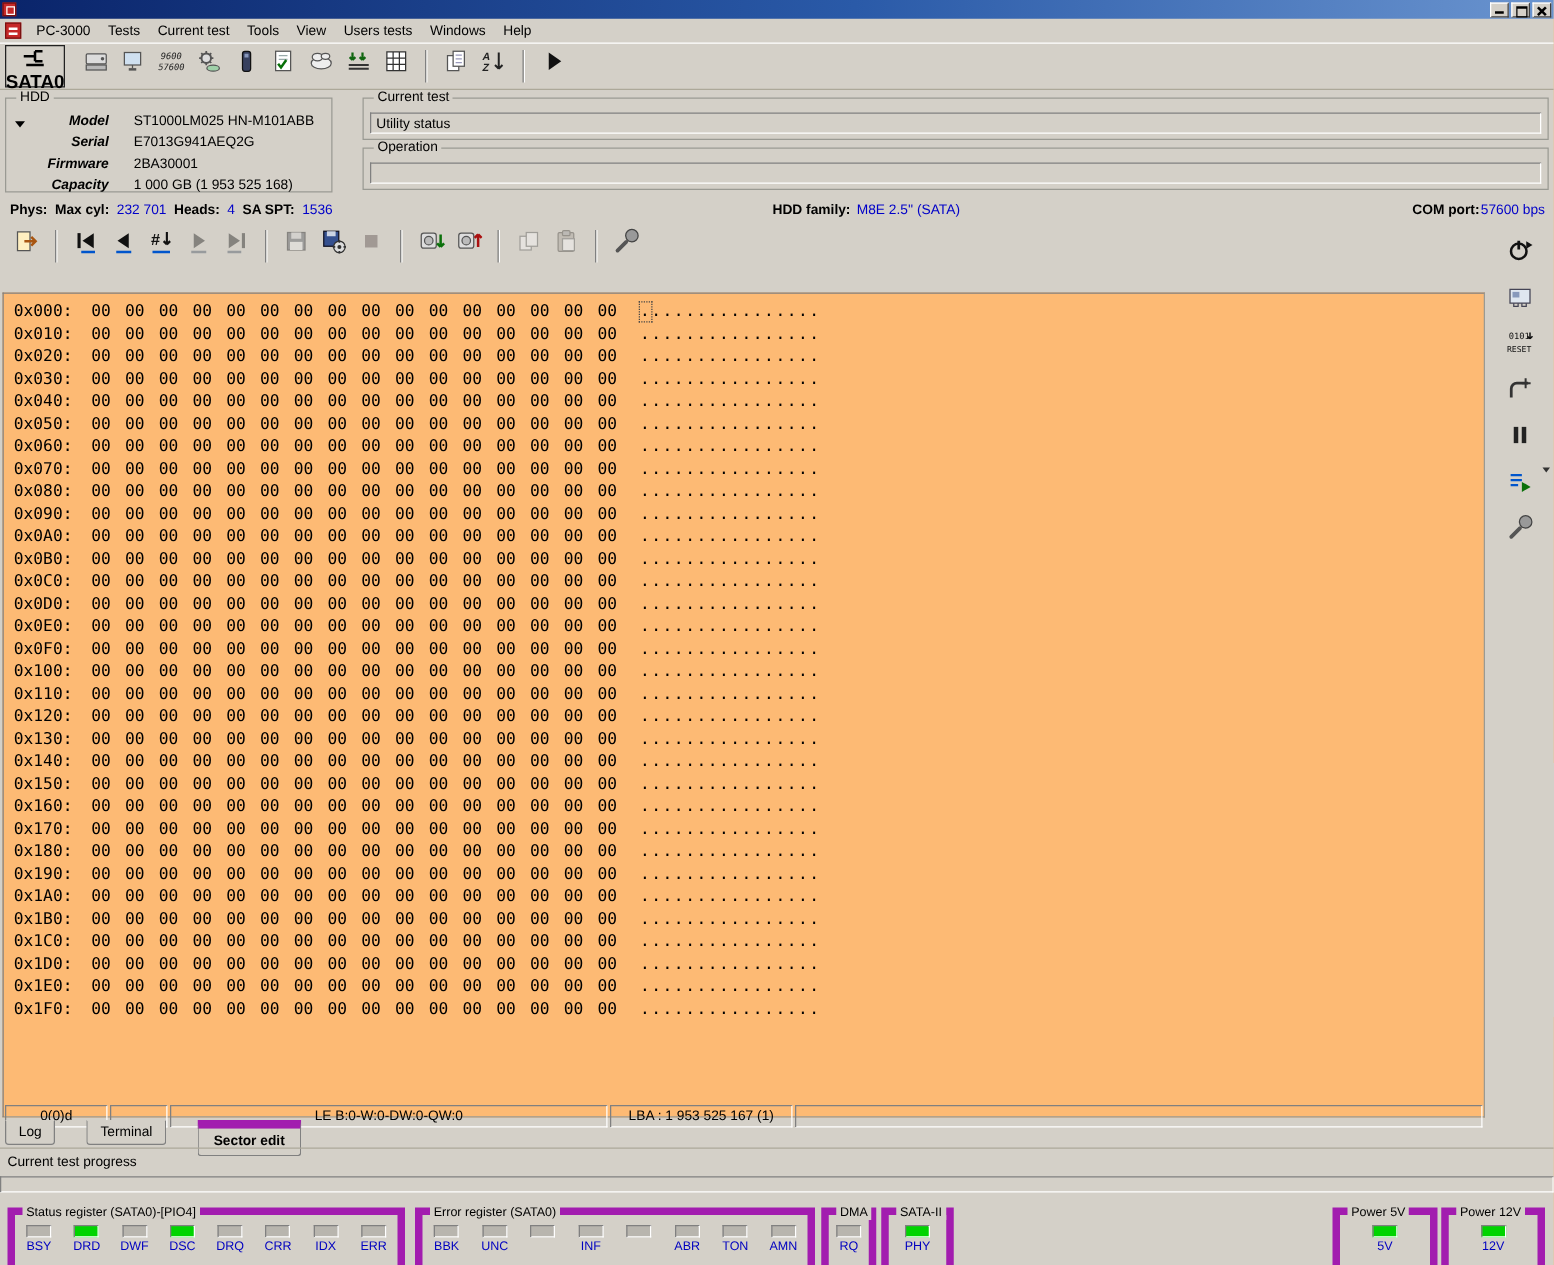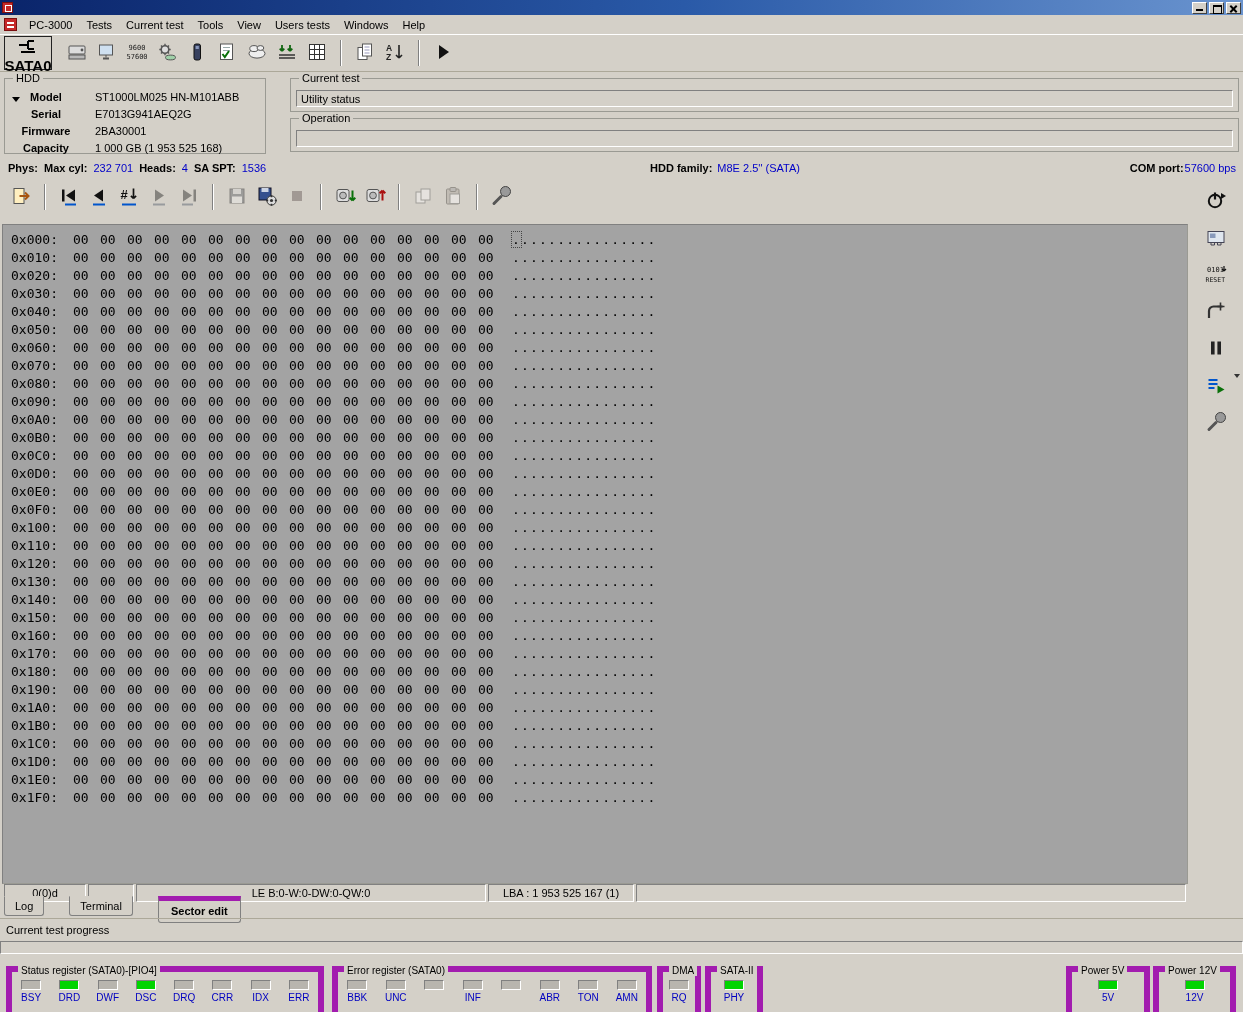--- a/index.html
+++ b/index.html
@@ -28,67 +28,67 @@
   .menulogo::after { content:""; position:absolute; left:2px; top:3px; width:7px; height:2px; background:#fff; box-shadow:0 4px 0 #fff; }
   .menuitem { padding:2px 7px; cursor:default; }
   
   .toolbar { position:absolute; left:0; top:34px; width:100%; height:38px;
     border-top:1px solid #fff; border-bottom:1px solid #aca899;
     display:flex; align-items:center; padding-left:4px; }
   .satabtn { width:48px; height:34px; background:#d4d0c8; border:1px solid #222;
     display:flex; flex-direction:column; align-items:center; justify-content:center; margin-right:10px; padding:0; }
   .satabtn .slabel { font-size:15px; font-weight:bold; line-height:10px; }
   .tbtn { width:30px; height:30px; background:transparent; border:none; padding:0;
-    display:flex; align-items:center; justify-content:center; }
+    display:flex; justify-content:center;font-style:italic; }
   .tbtn.disabled { opacity:.4; filter:grayscale(85%); }
   .tsep { width:2px; height:26px; border-left:1px solid #808080; border-right:1px solid #fff; margin:0 8px; flex:none; }
   
   .groupbox { position:absolute; border:1px solid #9a9a93; }
   .grouplabel { position:absolute; top:-7px; left:8px; background:#d4d0c8; padding:0 3px; white-space:nowrap; }
   .sunken { border:1px solid; border-color:#808080 #fff #fff #808080; background:#d4d0c8; }
   
   .infopanel { position:absolute; left:0; top:72px; width:100%; height:86px; }
   .hdd-drop { position:absolute; left:5px; top:14px; width:12px; height:10px; background:transparent; border:none; padding:0; }
   .hdd-drop::after { content:""; display:block; margin:2px auto 0; width:0; height:0; border-left:4px solid transparent; border-right:4px solid transparent; border-top:5px solid #000; }
   .fieldrows { position:absolute; left:0; top:9px; right:4px; }
   .fieldrow { display:flex; height:17px; align-items:center; }
-  .flabel { width:82px; text-align:center; font-weight:bold; margin-right:8px; flex:none; }
+  .flabel { width:82px; text-align:right; font-weight:bold; margin-right:20px; flex:none;font-style:italic; }
   .ctfield { position:absolute; left:5px; right:5px; top:11px; bottom:4px; padding:2px 4px; }
   
   .statusline { position:absolute; left:0; top:158px; width:100%; height:20px; }
   .sl-left  { position:absolute; left:8px;  top:4px; display:flex; gap:6px; white-space:nowrap; }
-  .sl-center{ position:absolute; left:618px; top:4px; display:flex; gap:5px; white-space:nowrap;margin-left:32px; }
+  .sl-center{ position:absolute; left:618px; top:4px; display:flex; gap:5px; white-space:nowrap; }
   .sl-right { position:absolute; right:7px; top:4px; display:flex; gap:1px; white-space:nowrap; }
   .slb { font-weight:bold; }
   .slv { color:#0000c8; }
   
   .editor { position:absolute; left:2px; top:178px; width:1186px; height:718px; background:#d4d0c8; }
   .edtoolbar { height:38px; display:flex; align-items:center; padding-left:4px; }
-  .hexarea { position:absolute; left:0; top:46px; width:100%; height:660px; background:#a3a3a3;
+  .hexarea { position:absolute; left:0; top:56px; width:100%; height:660px; background:#fdba74;
     border:1px solid; border-color:#808080 #9a9a93 #9a9a93 #808080; padding-top:6px; overflow:hidden; }
   .hexrow { display:flex; height:18px; line-height:18px; font-family:"DejaVu Sans Mono", monospace; font-size:13px; }
   .addr { width:70px; padding-left:8px; flex:none; }
   .hbyte { width:27px; flex:none; }
   .ascii { margin-left:7px; letter-spacing:1.2px; white-space:pre; }
   .cursor { outline:1px dotted #444; }
   .edstatus { position:absolute; left:0; top:705px; width:100%; height:20px; display:flex; gap:2px; padding:1px 2px; }
   .edcell { border:1px solid; border-color:#808080 #fff #fff #808080; height:18px; line-height:16px; text-align:center; white-space:nowrap; overflow:hidden; flex:none; }
   .edcell.fill { flex:1; }
   
   .sidebar { position:absolute; left:1189px; top:178px; width:54px; height:740px;
     display:flex; flex-direction:column; align-items:center; padding-top:8px; }
   .sbtn { width:30px; height:30px; margin-bottom:7px; background:transparent; border:none; padding:0;
     display:flex; align-items:center; justify-content:center; position:relative; flex:none; }
   .sdrop { position:absolute; left:1232px; top:370px; width:10px; height:10px; background:transparent; border:none; padding:0; }
   .sdrop::after { content:""; display:block; margin:2px auto 0; width:0; height:0; border-left:3px solid transparent; border-right:3px solid transparent; border-top:4px solid #333; }
   
   .tabsrow { position:absolute; left:2px; top:896px; height:22px; display:flex; align-items:flex-start; padding-left:2px;gap:24px; }
   .tab { border:1px solid #808080; border-top:1px solid #d4d0c8; background:#d4d0c8;
     padding:3px 10px 3px; margin-right:1px; border-radius:0 0 3px 3px; font-size:11px; }
-  .tab.active { padding:4px 12px 5px; font-weight:bold; border-top:5px solid #a21caf; }
+  .tab.active { padding:4px 12px 5px; font-weight:bold; border-top:7px solid #a21caf; }
   
   .progress-section { position:absolute; left:0; top:918px; width:100%; height:40px; border-top:1px solid #aca899; }
   .pglabel { position:absolute; left:6px; top:5px; }
   .pgtrack { position:absolute; left:0; top:22px; width:100%; height:13px;
     border:1px solid; border-color:#808080 #fff #fff #808080; }
   
   .registers { position:absolute; left:0; top:958px; width:100%; height:54px; }
   .reg-group { position:absolute; top:8px; height:56px; border:6px solid #a21caf; }
   .reg-label { position:absolute; top:-7px; left:6px; background:#d4d0c8; padding:0 3px; font-size:10px; white-space:nowrap; }
   .ledrow { display:flex; justify-content:space-around; margin-top:8px; height:30px; }

